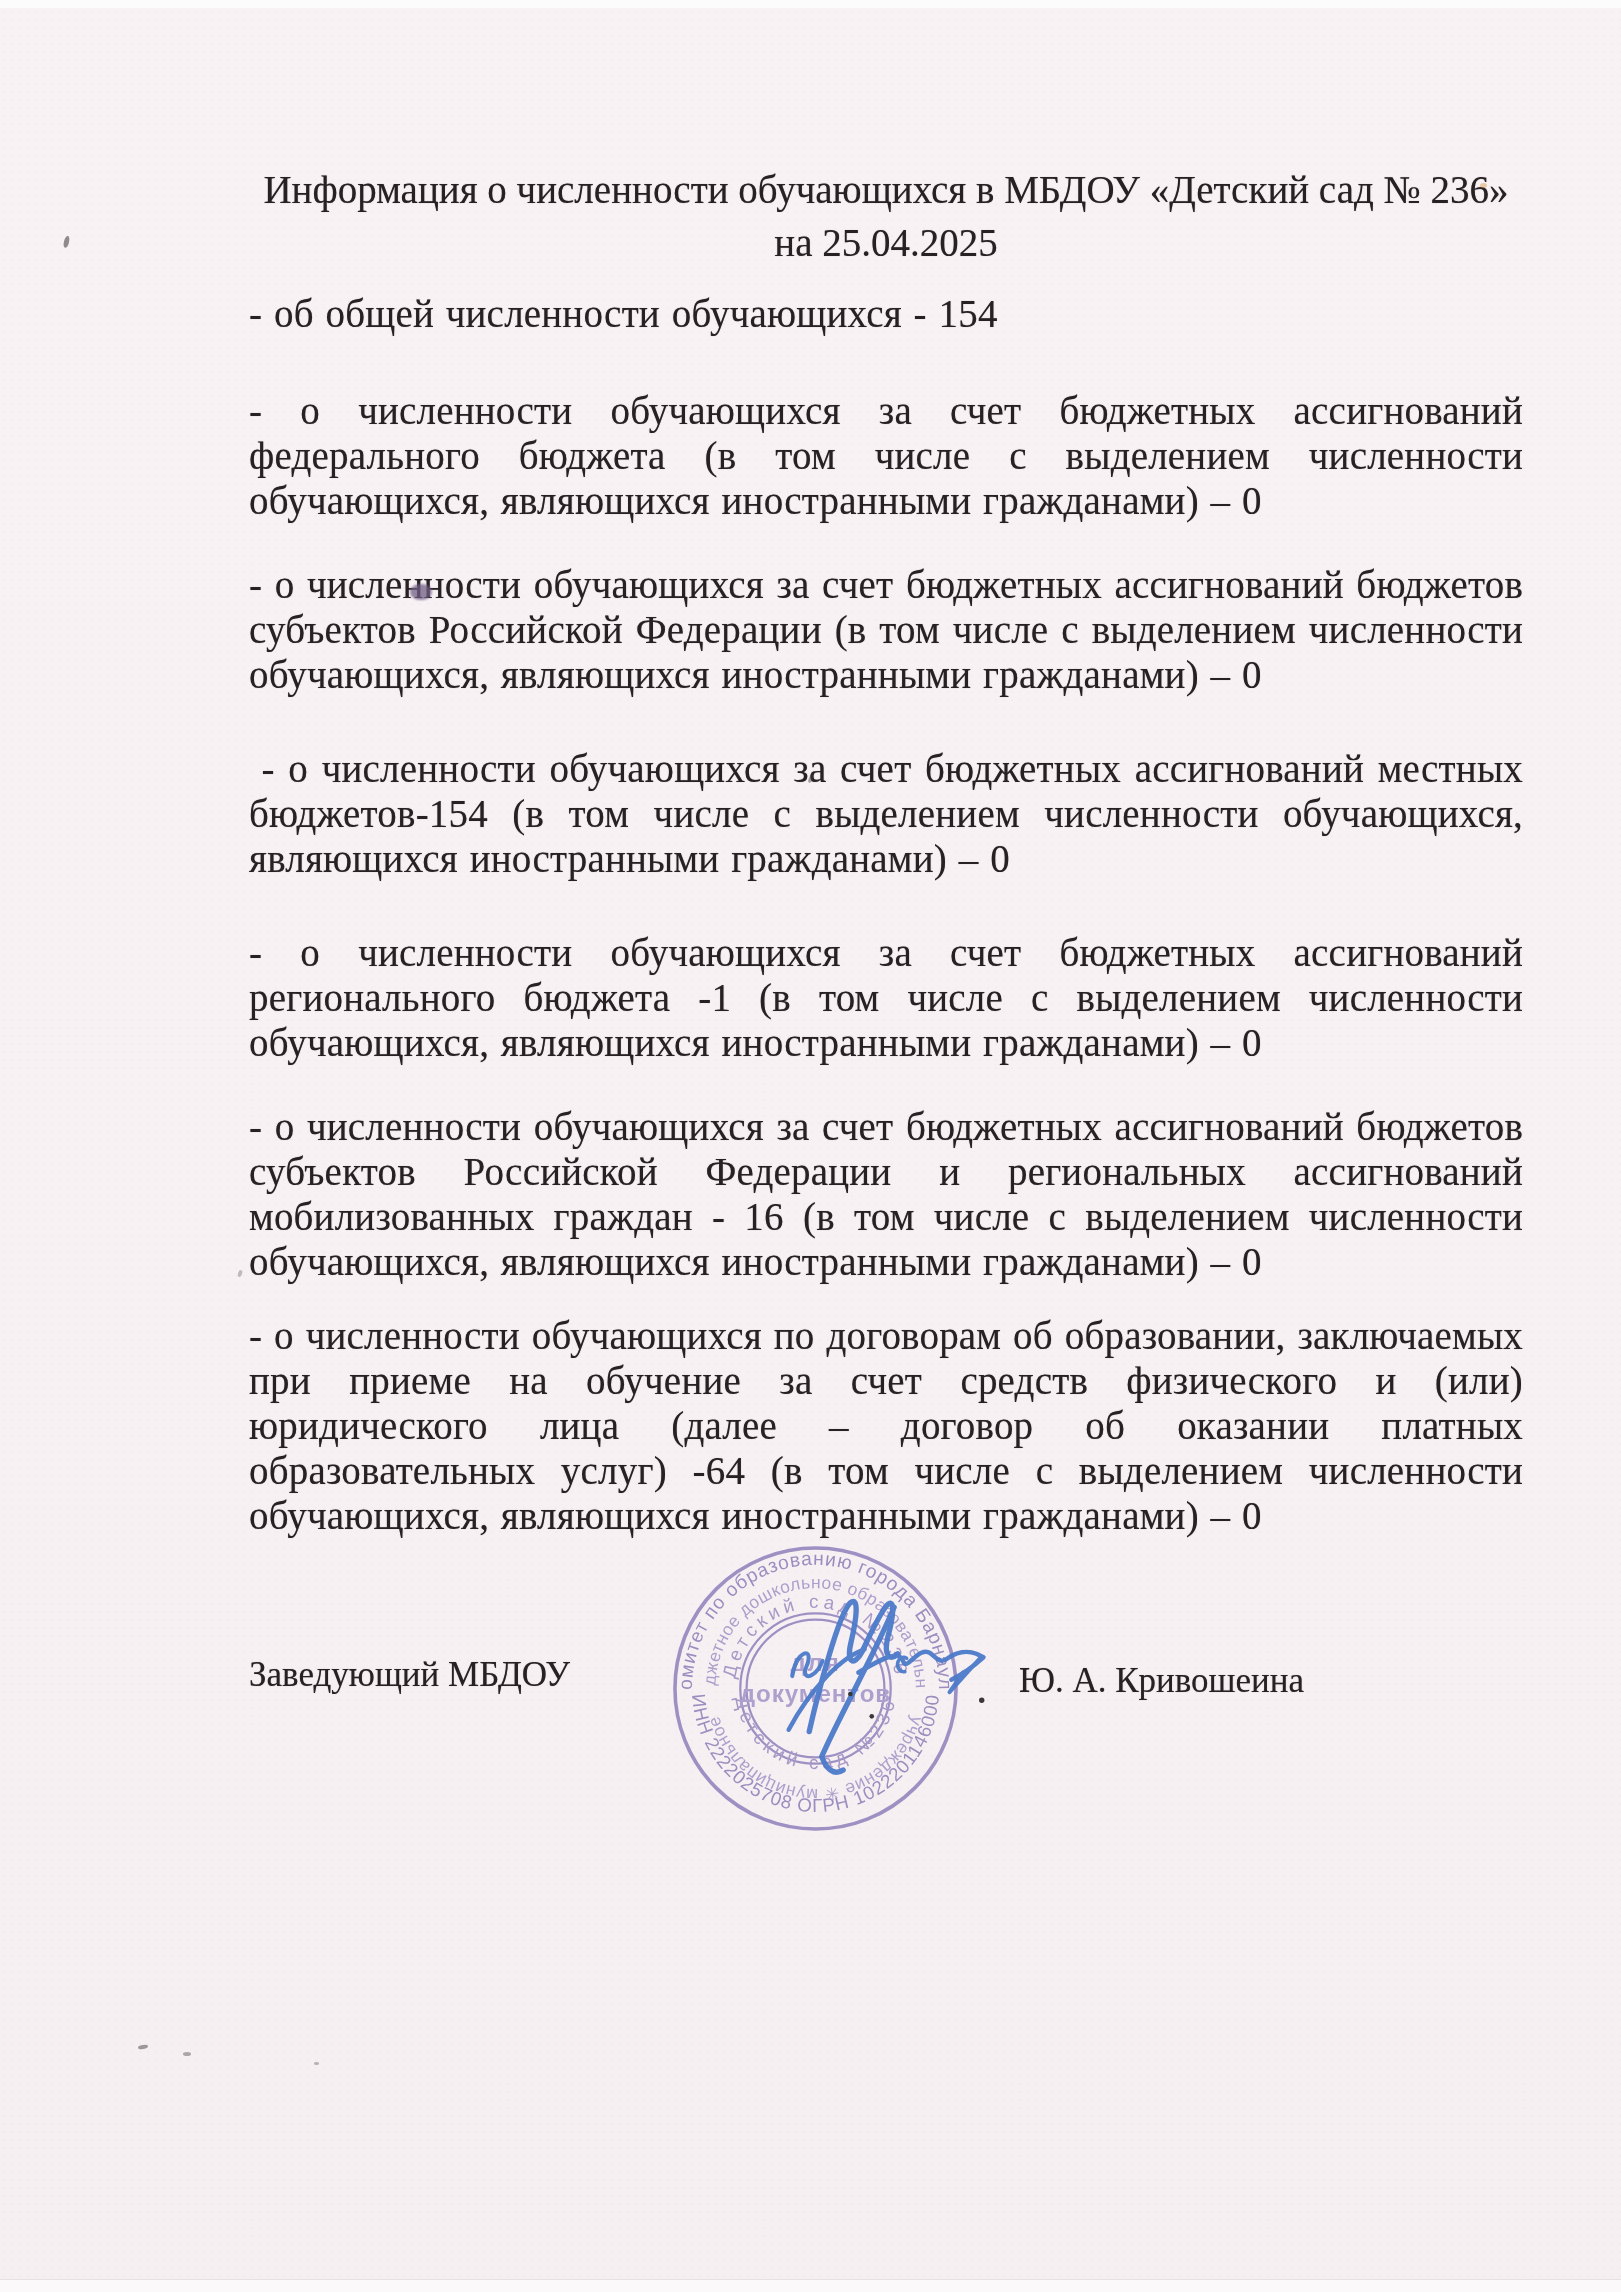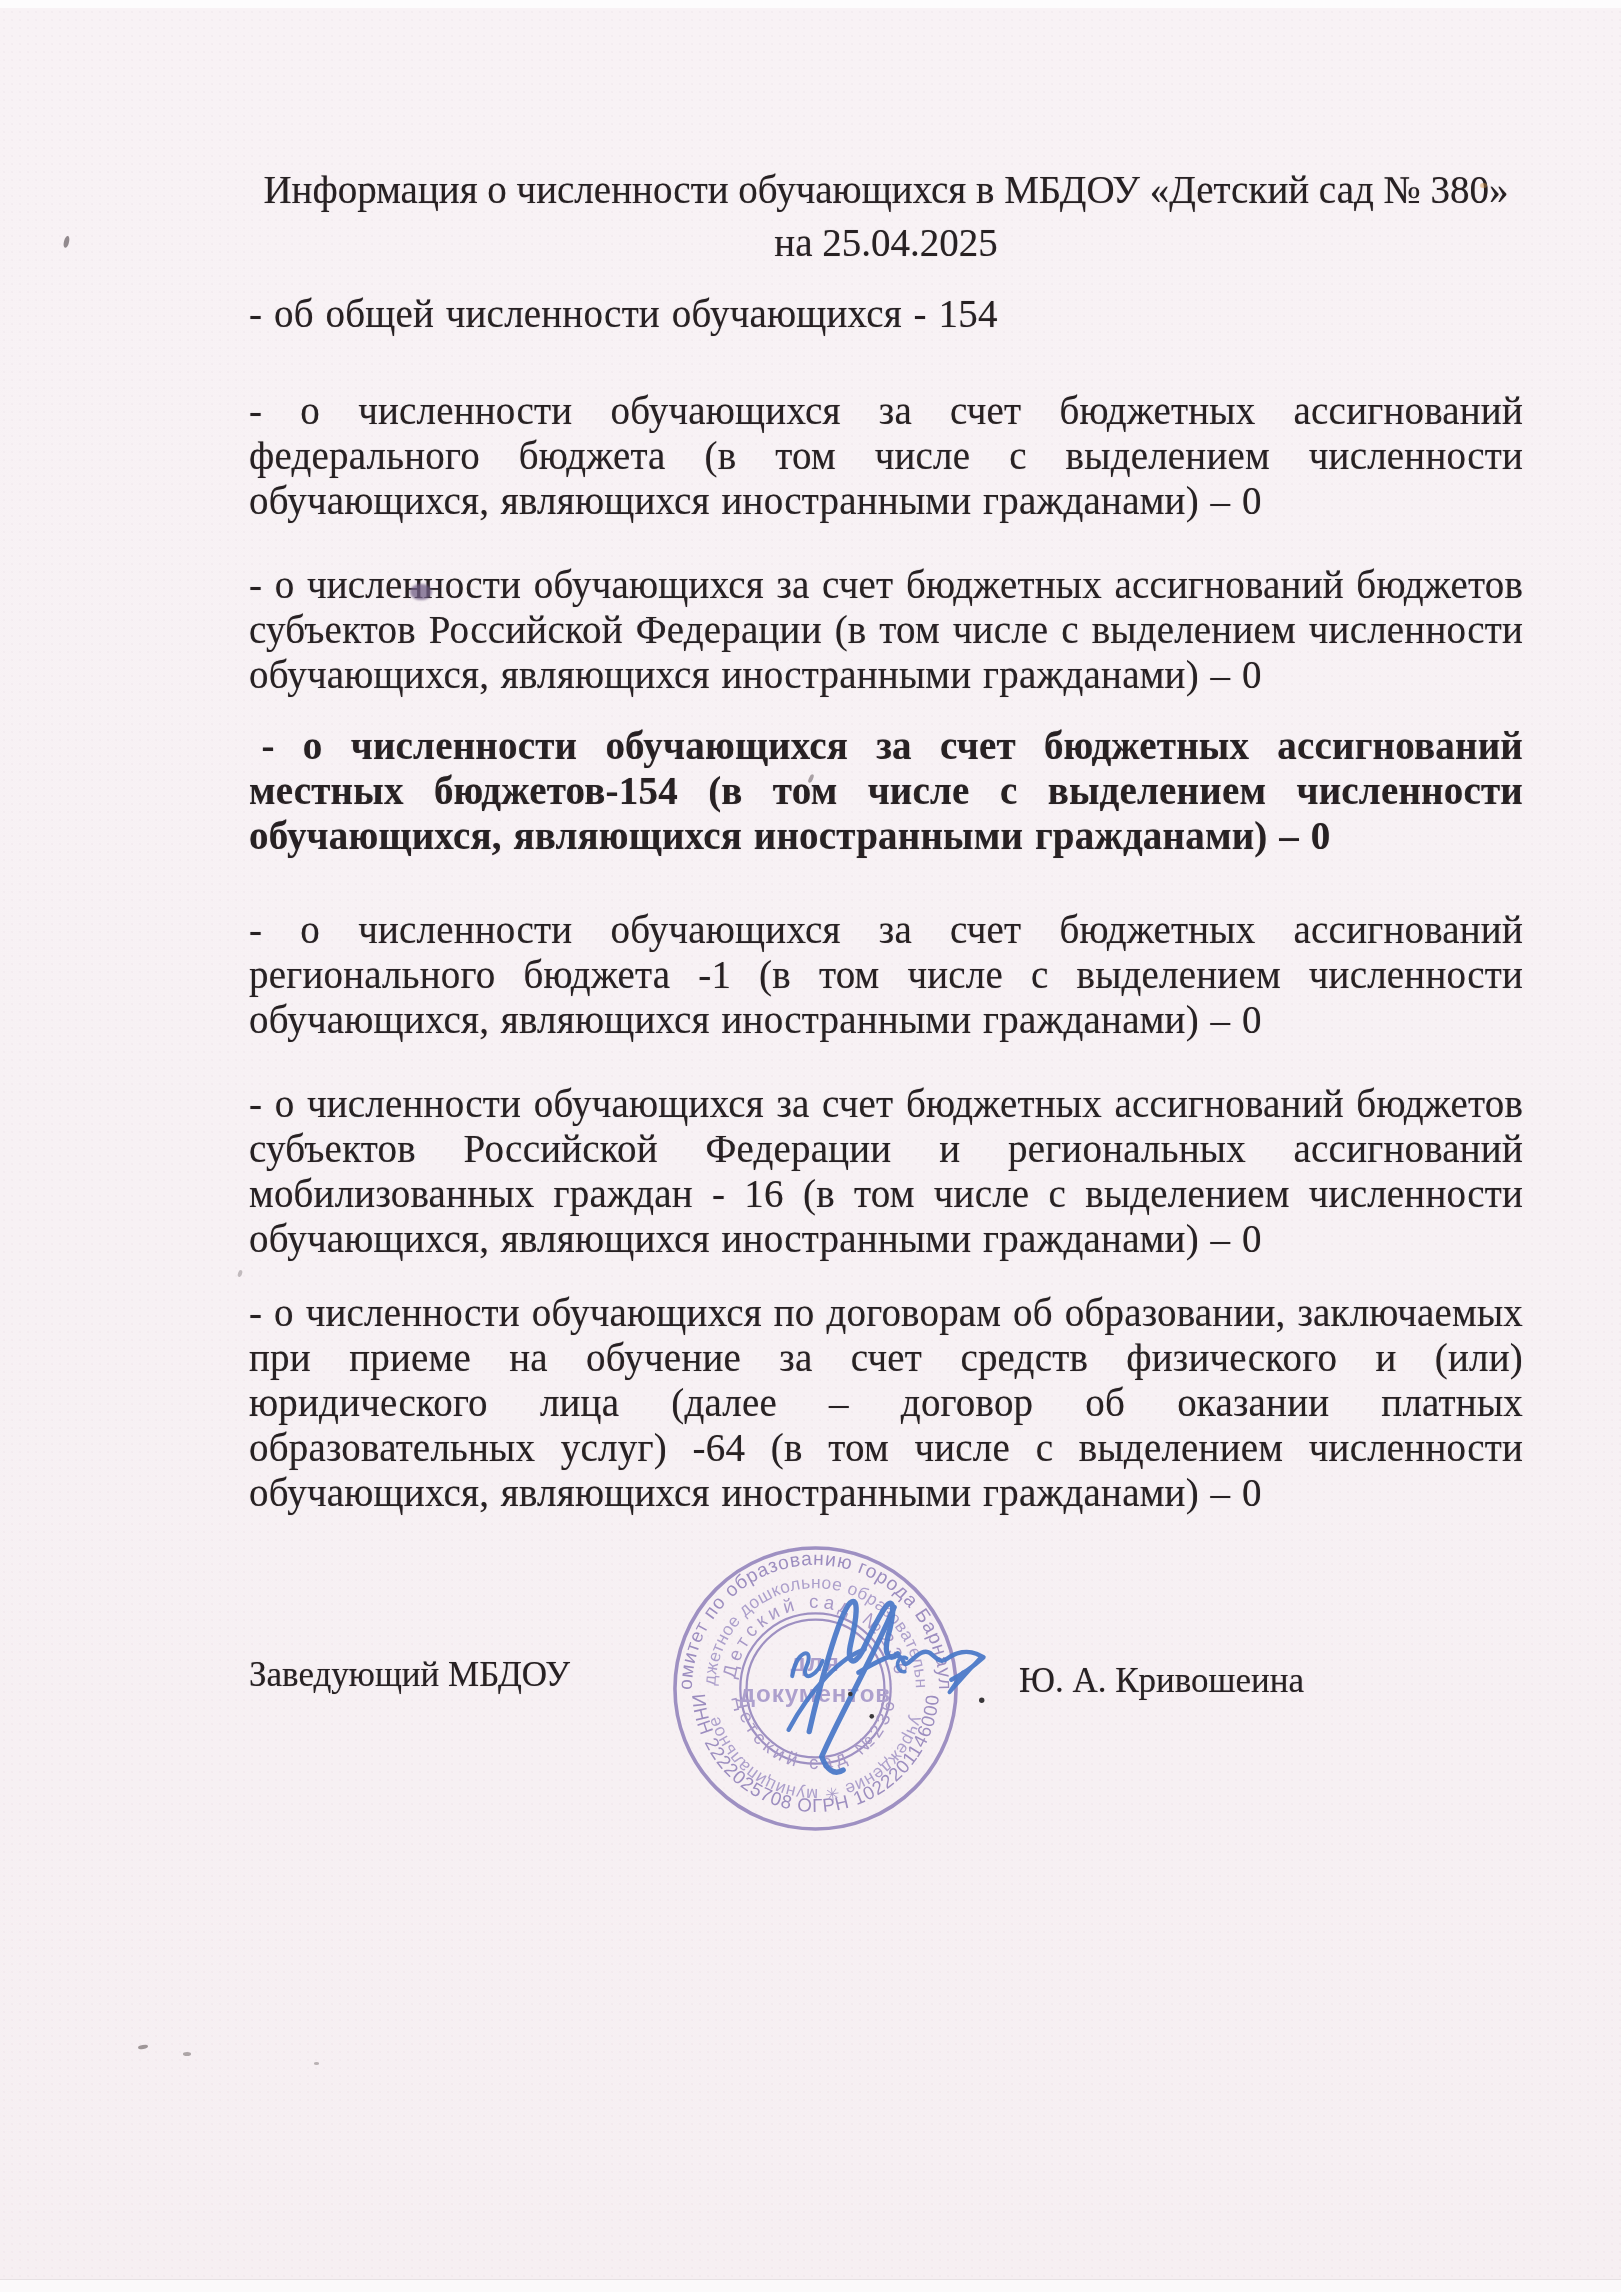--- a/index.html
+++ b/index.html
@@ -35,21 +35,21 @@
     font-size:39px; line-height:45px;
     text-align:justify;
     text-align-last:left;
     letter-spacing:0.2px;
     word-spacing:1.8px;
     text-shadow:0 0 0.9px rgba(36,31,32,0.45);
   }
   .p1 { margin-top:21.5px; text-align:right; }
   .p2 { margin-top:52px; }
   .p3 { margin-top:39px; }
-  .p4 { margin-top:26px; text-indent:12.5px;font-weight:bold; }
+  .p4 { margin-top:49px; text-indent:12.5px; }
   .p5 { margin-top:49px; }
   .p6 { margin-top:39px; }
   .p7 { margin-top:29px; }
 
   .sig-role, .sig-name {
     position:absolute;
     font-size:35px; line-height:45px;
     text-shadow:0 0 0.9px rgba(36,31,32,0.45);
     white-space:nowrap;
   }
@@ -70,21 +70,21 @@
 </head>
 <body>
 
 <div class="page">
   <div class="texture"></div>
   <div class="edge-top"></div>
   <div class="edge-bottom"></div>
 
   <div class="doc-body">
     <div class="title">
-      <div>Информация о численности обучающихся в МБДОУ «Детский сад № 380»</div>
+      <div>Информация о численности обучающихся в МБДОУ «Детский сад № 236»</div>
       <div>на 25.04.2025</div>
     </div>
 
     <p class="para p1">- об общей численности обучающихся - 154</p>
     <p class="para p2">- о численности обучающихся за счет бюджетных ассигнований федерального бюджета (в том числе с выделением численности обучающихся, являющихся иностранными гражданами) – 0</p>
     <p class="para p3">- о численности обучающихся за счет бюджетных ассигнований бюджетов субъектов Российской Федерации (в том числе с выделением численности обучающихся, являющихся иностранными гражданами) – 0</p>
     <p class="para p4">- о численности обучающихся за счет бюджетных ассигнований местных бюджетов-154 (в том числе с выделением численности обучающихся, являющихся иностранными гражданами) – 0</p>
     <p class="para p5">- о численности обучающихся за счет бюджетных ассигнований регионального бюджета -1 (в том числе с выделением численности обучающихся, являющихся иностранными гражданами) – 0</p>
     <p class="para p6">- о численности обучающихся за счет бюджетных ассигнований бюджетов субъектов Российской Федерации и региональных ассигнований мобилизованных граждан - 16 (в том числе с выделением численности обучающихся, являющихся иностранными гражданами) – 0</p>
     <p class="para p7">- о численности обучающихся по договорам об образовании, заключаемых при приеме на обучение за счет средств физического и (или) юридического лица (далее – договор об оказании платных образовательных услуг) -64 (в том числе с выделением численности обучающихся, являющихся иностранными гражданами) – 0</p>

